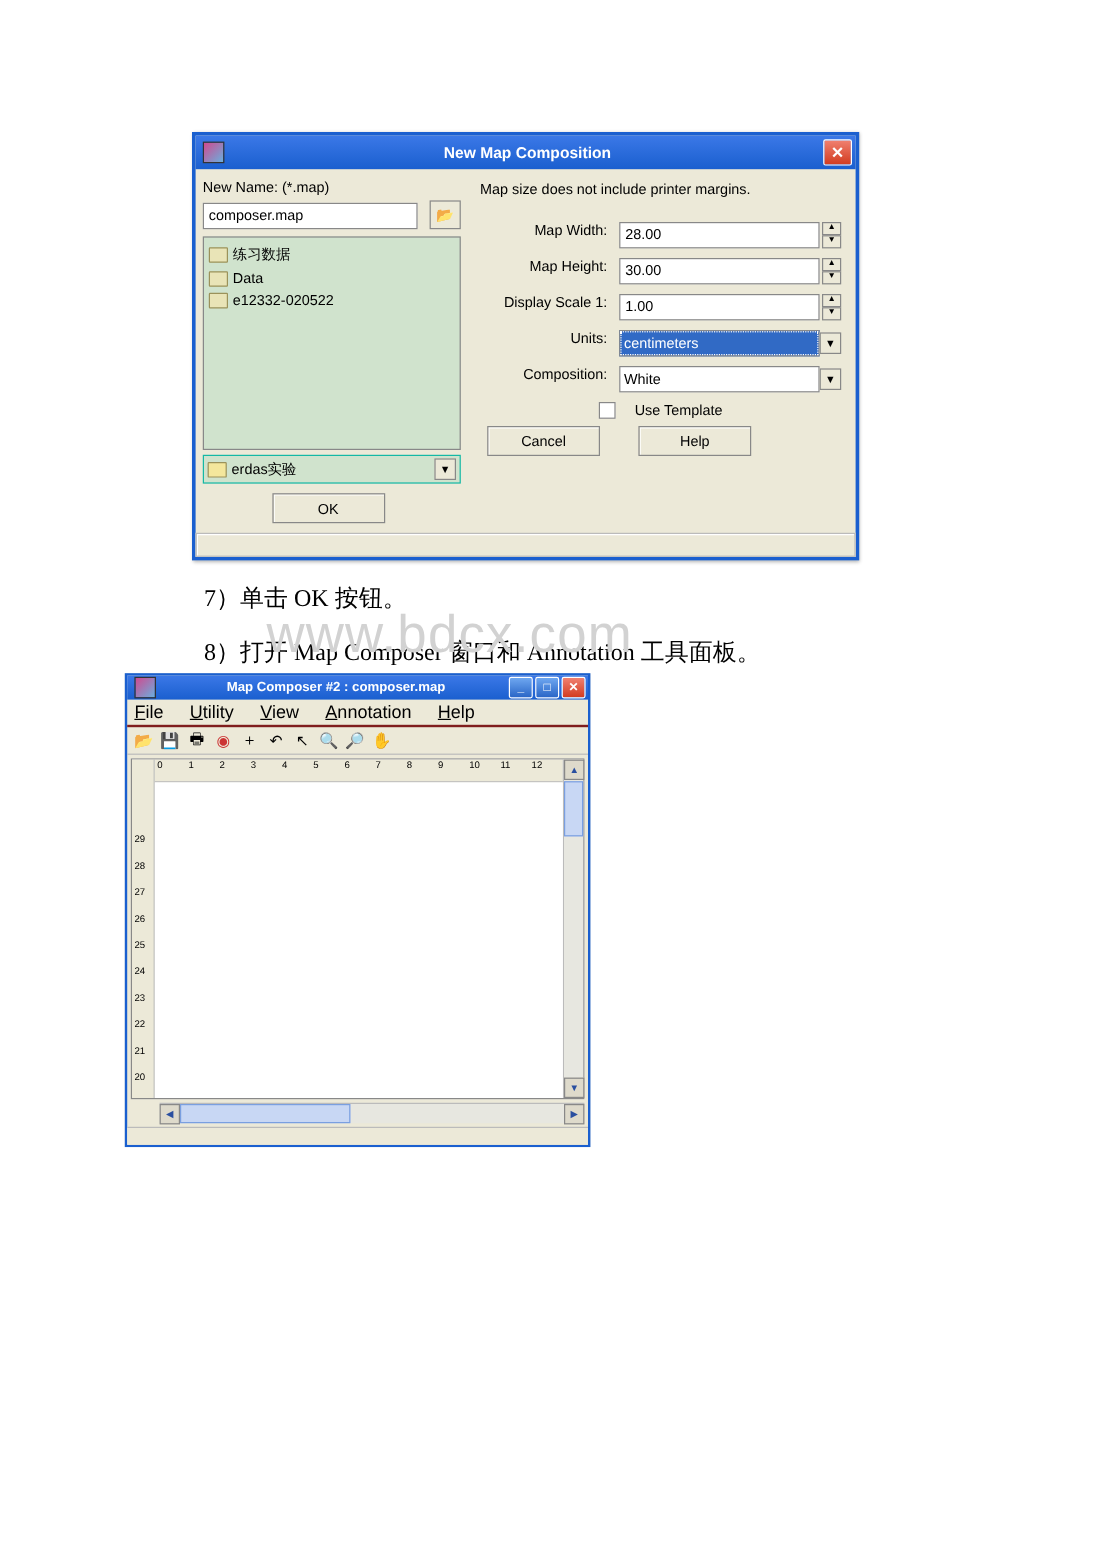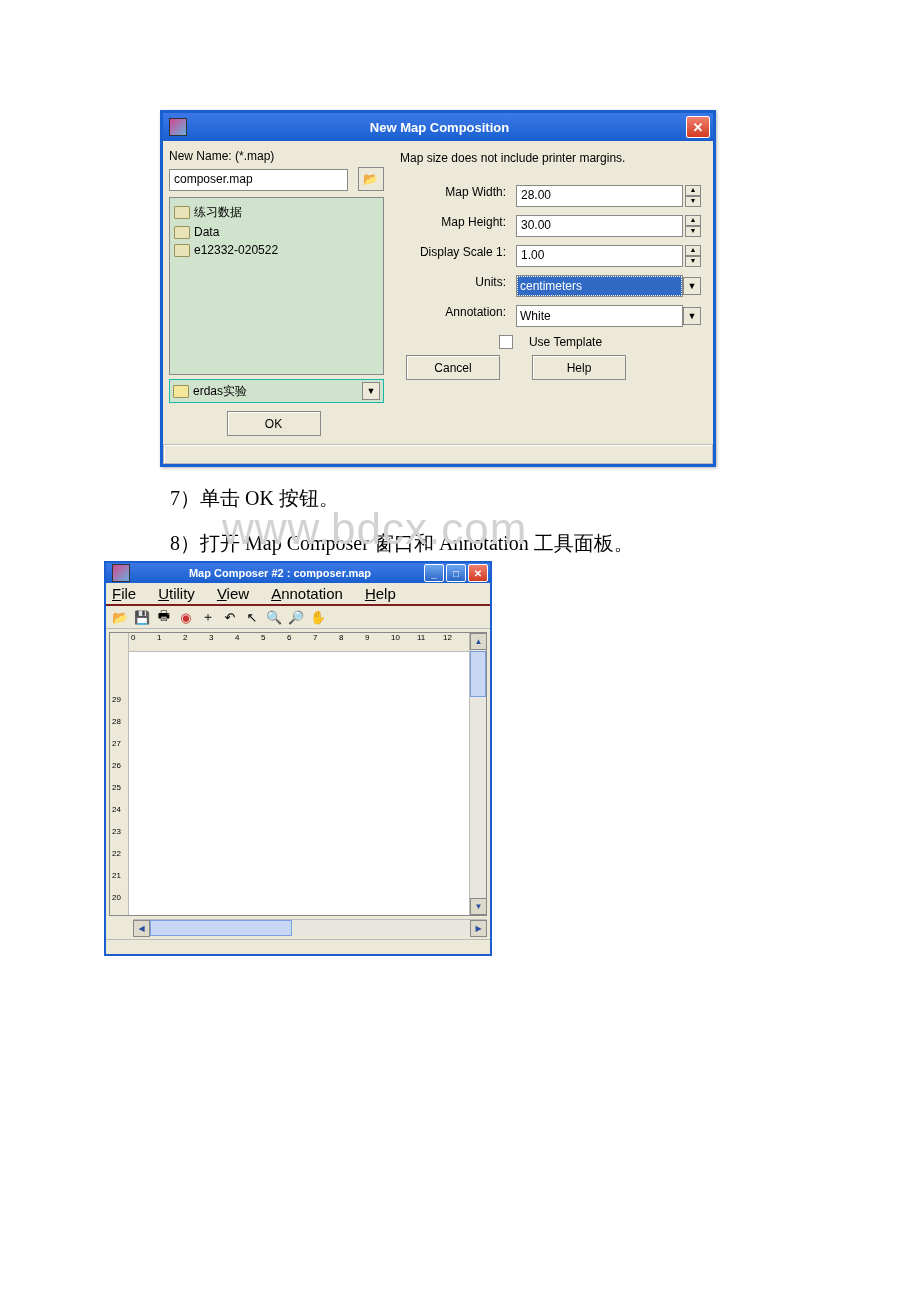--- a/index.html
+++ b/index.html
@@ -148,21 +148,21 @@
             </div>
         </div>
         <div class="frow">
           <div class="flab">Units:</div>
           <div class="sel units">
               <div class="txtsel">centimeters</div>
               <div class="dropbtn">▼</div>
             </div>
         </div>
         <div class="frow">
-          <div class="flab">Annotation:</div>
+          <div class="flab">Composition:</div>
           <div class="sel">
               <div class="txtsel">White</div>
               <div class="dropbtn">▼</div>
             </div>
         </div>
         <div class="tmpl">
           <div class="chk"></div>
           <span>Use Template</span>
         </div>
         <div class="btnrow2">

